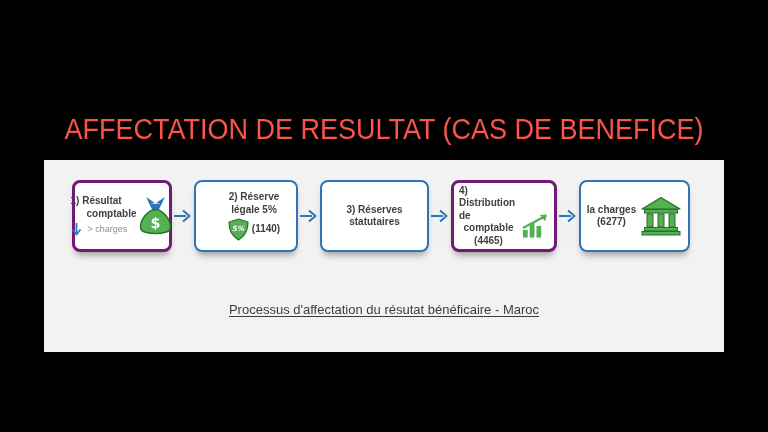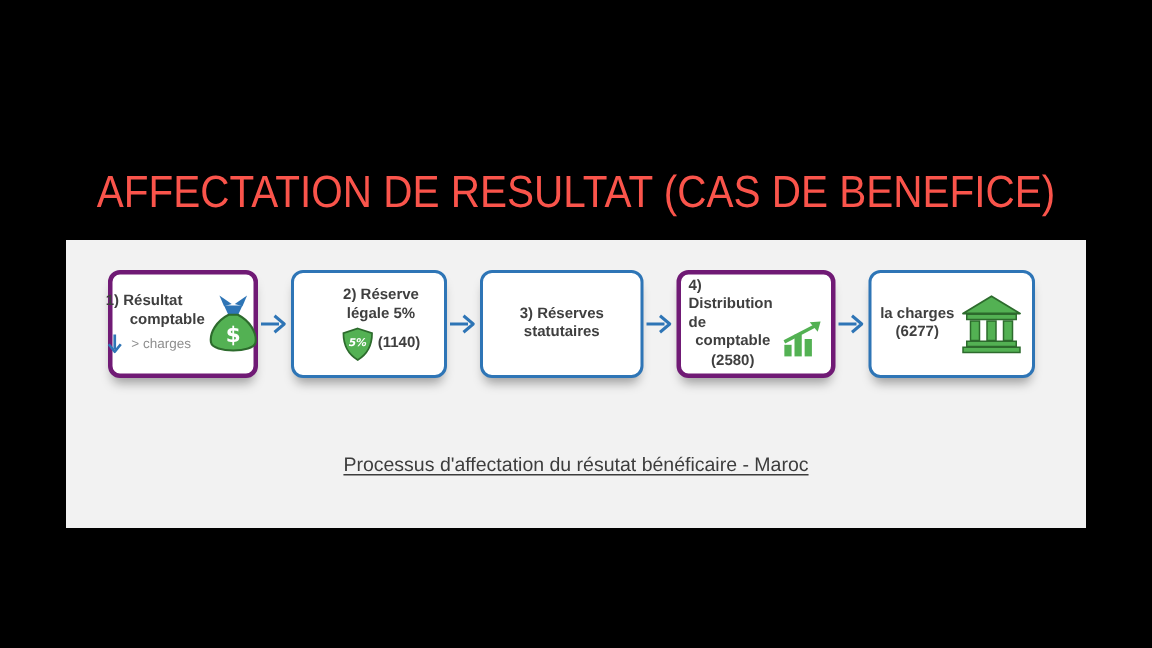--- a/index.html
+++ b/index.html
@@ -165,21 +165,21 @@
         <svg width="20" height="16" viewBox="0 0 20 16">
           <line x1="1" y1="8" x2="13" y2="8" stroke="#2e75b6" stroke-width="2"></line>
           <path d="M10 2.5 L16.5 8 L10 13.5" fill="none" stroke="#2e75b6" stroke-width="2" stroke-linejoin="round"></path>
         </svg>
       </div>
 
       <div class="step-box green w4" style="gap:2px;">
         <div class="col-text">
           <div>4) Distribution de</div>
           <div>comptable</div>
-          <div>(2580)</div>
+          <div>(4465)</div>
         </div>
         <svg width="29" height="26" viewBox="0 0 30 26" style="align-self:flex-end; margin-bottom:6px;">
           <rect x="3" y="17" width="5" height="8" fill="#53b153"></rect>
           <rect x="10" y="10" width="5" height="15" fill="#53b153"></rect>
           <rect x="17" y="13" width="5" height="12" fill="#53b153"></rect>
           <line x1="3" y1="15" x2="24" y2="4" stroke="#53b153" stroke-width="2.4"></line>
           <path d="M20.5 1.5 L28 1 L26 8 Z" fill="#53b153"></path>
         </svg>
       </div>
 

